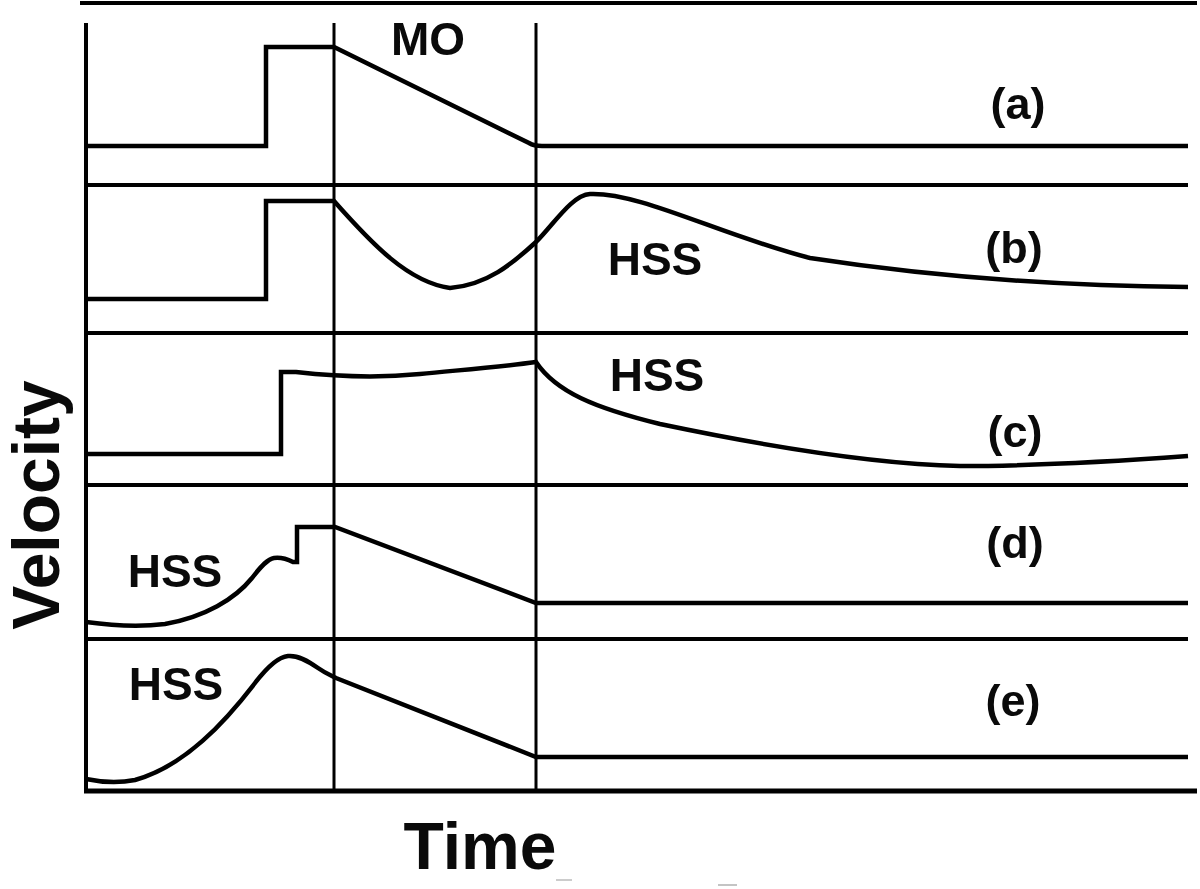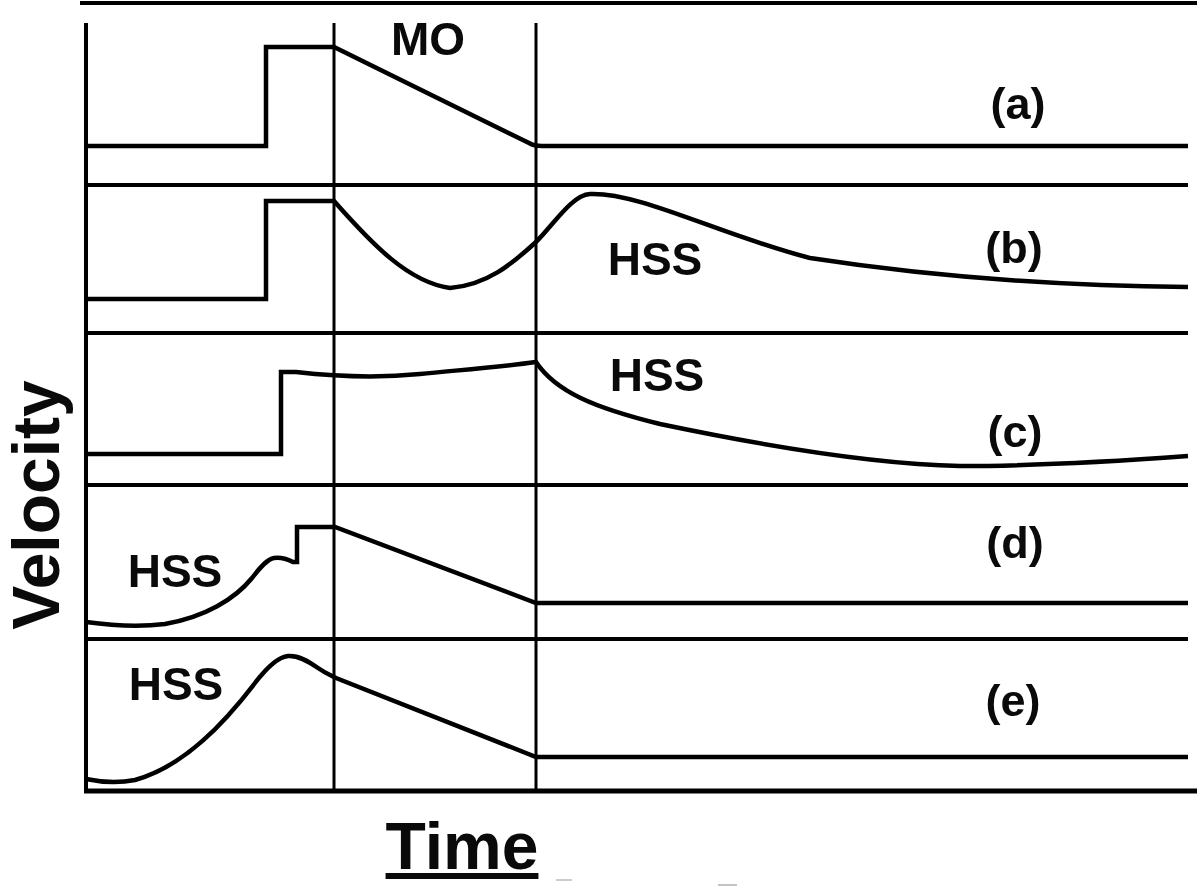--- a/index.html
+++ b/index.html
@@ -87,15 +87,15 @@
   <div class="lbl region-lbl" style="left:175px; top:571px;">HSS</div>
   <div class="lbl region-lbl" style="left:176px; top:684px;">HSS</div>
 
   <div class="lbl panel-letter" style="left:1018px; top:103px;">(a)</div>
   <div class="lbl panel-letter" style="left:1014px; top:247px;">(b)</div>
   <div class="lbl panel-letter" style="left:1015px; top:431px;">(c)</div>
   <div class="lbl panel-letter" style="left:1015px; top:542px;">(d)</div>
   <div class="lbl panel-letter" style="left:1013px; top:700px;">(e)</div>
 
   <div class="lbl axis-lbl axis-lbl-y" style="left:36px; top:505px;">Velocity</div>
-  <div class="lbl axis-lbl" style="left:462px; top:846px;text-decoration:underline;">Time</div>
+  <div class="lbl axis-lbl" style="left:480px; top:846px;">Time</div>
 
 </div>
 
 </body></html>

